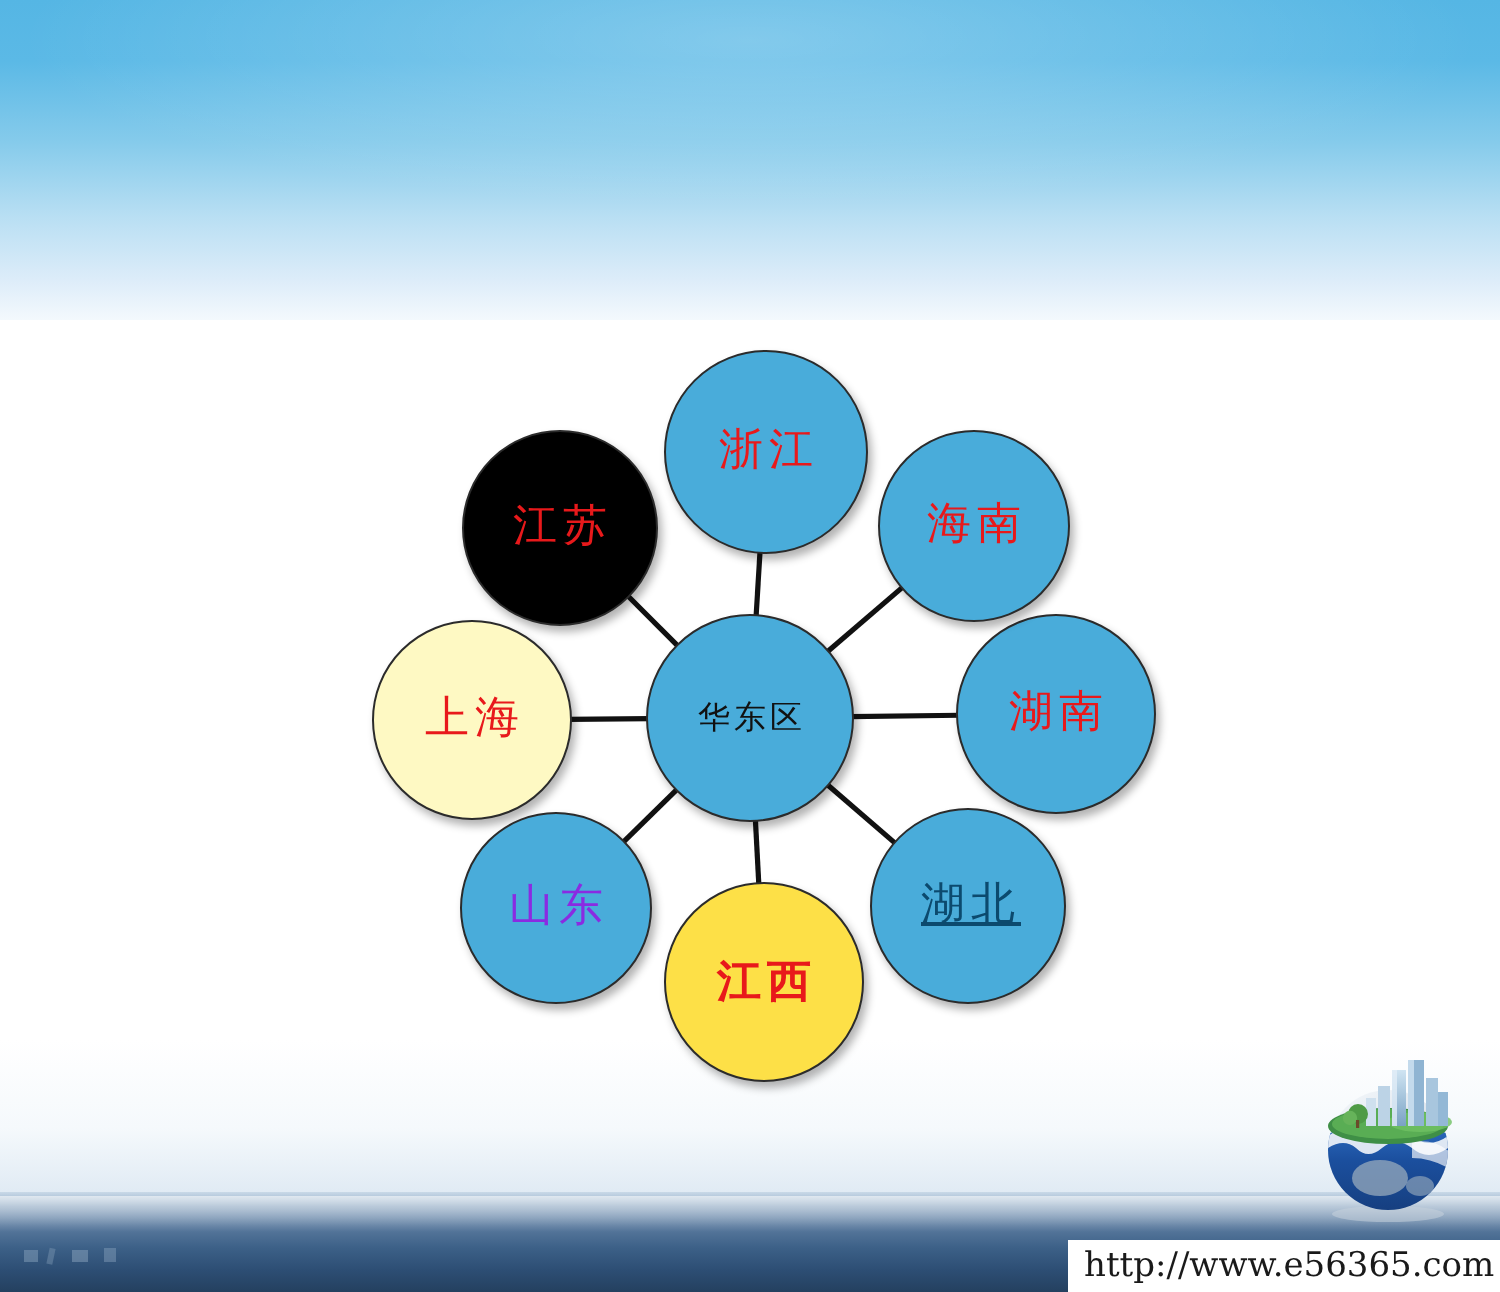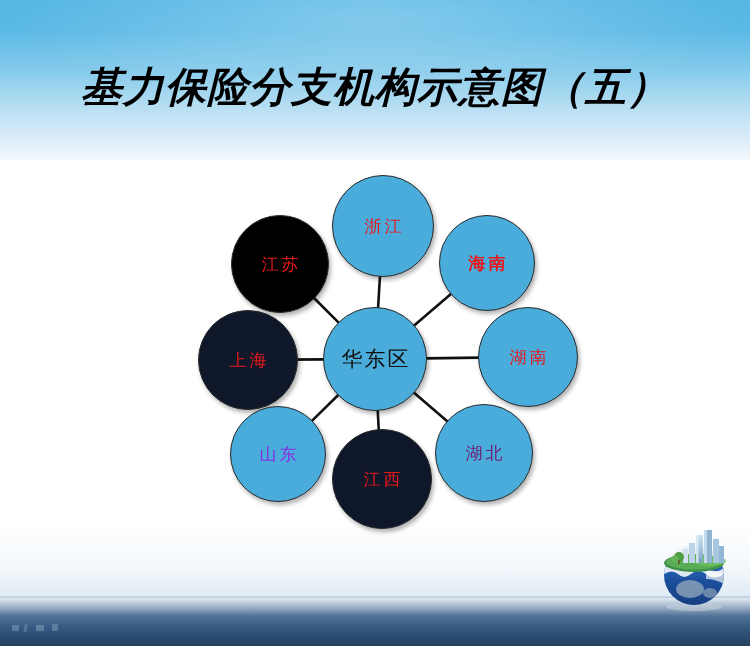--- a/index.html
+++ b/index.html
@@ -122,28 +122,28 @@
     background: #49ACDA;
     border: 1.4px solid #2b2b2b;
     box-sizing: border-box;
     display: flex;
     align-items: center;
     justify-content: center;
     box-shadow: 2px 3px 4px rgba(0,0,0,0.30);
   }
   .node-label {
     font-family: "DejaVu Serif", "Liberation Serif", serif;
-    font-size: 17px;
+    font-size: 22px;
     line-height: 1;
     white-space: nowrap;
     letter-spacing: 3px;
     text-indent: 3px;
   }
   .node-center .node-label {
-    font-size: 21px;
+    font-size: 16px;
     letter-spacing: 2px;
     text-indent: 2px;
   }
 
   
   .globe {
     position: absolute;
     left: 648px;
     top: 527px;
     width: 92px;
@@ -179,21 +179,20 @@
   <div class="ocean"></div>
   <div class="ocean-shine"></div>
 
   <svg class="ocean-specks" viewBox="0 0 70 12">
     <rect x="2" y="3" width="7" height="6" fill="#8fa9c2"></rect>
     <rect x="14" y="2" width="3" height="8" fill="#7d98b3" transform="rotate(12 15 6)"></rect>
     <rect x="26" y="3" width="8" height="6" fill="#93acc4"></rect>
     <rect x="42" y="2" width="6" height="7" fill="#88a2bd"></rect>
   </svg>
 
-  <div class="title">基力保险分支机构示意图（五）</div>
 
   <svg id="diagram" viewBox="0 0 750 646">
     <g id="edge-layer">
         <line x1="378.00209281289773" y1="309.090206985575" x2="380.0579490433602" y2="274.91159715413653" stroke="#111111" stroke-width="2.6" stroke-linecap="butt"></line>
         <line x1="339.6446609406726" y1="323.6446609406726" x2="313.2340187157677" y2="297.2340187157677" stroke="#111111" stroke-width="2.6" stroke-linecap="butt"></line>
         <line x1="325.00129387866025" y1="359.35970292173624" x2="283.99875787648614" y2="359.6546851951332" stroke="#111111" stroke-width="2.6" stroke-linecap="butt"></line>
         <line x1="339.27831413172714" y1="393.98515626274144" x2="310.863950998811" y2="421.8136562382779" stroke="#111111" stroke-width="2.6" stroke-linecap="butt"></line>
         <line x1="377.64779468399746" y1="408.92984261252377" x2="379.45811710336244" y2="443.0673510919772" stroke="#111111" stroke-width="2.6" stroke-linecap="butt"></line>
         <line x1="412.86457348985164" y1="391.65385236739496" x2="448.40730091953947" y2="422.3053787746487" stroke="#111111" stroke-width="2.6" stroke-linecap="butt"></line>
         <line x1="424.9957286861361" y1="358.3464610629263" x2="480.0041004613094" y2="357.6273973795907" stroke="#111111" stroke-width="2.6" stroke-linecap="butt"></line>
@@ -204,37 +203,37 @@
   <div id="node-layer">
       <div class="node node-center" style="left: 323px; top: 307px; width: 104px; height: 104px; background: rgb(73, 172, 218); border-color: rgb(43, 43, 43);">
         <span class="node-label" style="color: rgb(17, 17, 17);">华东区</span>
       </div>
       <div class="node" style="left: 332px; top: 175px; width: 102px; height: 102px; background: rgb(73, 172, 218); border-color: rgb(43, 43, 43);">
         <span class="node-label" style="color: rgb(232, 25, 27);">浙江</span>
       </div>
       <div class="node" style="left: 231px; top: 215px; width: 98px; height: 98px; background: #000000; border-color: rgb(43, 43, 43);">
         <span class="node-label" style="color: rgb(232, 25, 27);">江苏</span>
       </div>
-      <div class="node" style="left: 198px; top: 310px; width: 100px; height: 100px; background: #0f172a; border-color: rgb(43, 43, 43);">
+      <div class="node" style="left: 186px; top: 310px; width: 100px; height: 100px; background: #fef9c3; border-color: rgb(43, 43, 43);">
         <span class="node-label" style="color: rgb(232, 25, 27);">上海</span>
       </div>
       <div class="node" style="left: 230px; top: 406px; width: 96px; height: 96px; background: rgb(73, 172, 218); border-color: rgb(43, 43, 43);">
         <span class="node-label" style="color: rgb(138, 43, 226);">山东</span>
       </div>
-      <div class="node" style="left: 332px; top: 429px; width: 100px; height: 100px; background: #0f172a; border-color: rgb(43, 43, 43);">
+      <div class="node" style="left: 332px; top: 441px; width: 100px; height: 100px; background: #fde047; border-color: rgb(43, 43, 43); font-weight: bold;">
         <span class="node-label" style="color: rgb(232, 25, 27);">江西</span>
       </div>
       <div class="node" style="left: 435px; top: 404px; width: 98px; height: 98px; background: rgb(73, 172, 218); border-color: rgb(43, 43, 43);">
-        <span class="node-label" style="color: #701a75;">湖北</span>
+        <span class="node-label" style="color: #0c4a6e; text-decoration: underline;">湖北</span>
       </div>
       <div class="node" style="left: 478px; top: 307px; width: 100px; height: 100px; background: rgb(73, 172, 218); border-color: rgb(43, 43, 43);">
         <span class="node-label" style="color: rgb(232, 25, 27); text-align: right;">湖南</span>
       </div>
       <div class="node" style="left: 439px; top: 215px; width: 96px; height: 96px; background: rgb(73, 172, 218); border-color: rgb(43, 43, 43);">
-        <span class="node-label" style="color: rgb(232, 25, 27); font-weight: bold;">海南</span>
+        <span class="node-label" style="color: rgb(232, 25, 27);">海南</span>
       </div>
     </div>
 
   <svg class="globe" viewBox="0 0 92 86">
     <defs>
       <linearGradient id="gWater" x1="0" y1="0" x2="0" y2="1">
         <stop offset="0%" stop-color="#2f6fc4"></stop>
         <stop offset="45%" stop-color="#1b4f9e"></stop>
         <stop offset="100%" stop-color="#163f80"></stop>
       </linearGradient>
@@ -275,14 +274,17 @@
       <rect x="35" y="22" width="5" height="14" fill="#cfe0ee"></rect>
       <rect x="56" y="3" width="3" height="33" fill="#cfe3f2" opacity="0.8"></rect>
       <rect x="48" y="8" width="2.5" height="28" fill="#e2eef8" opacity="0.8"></rect>
     </g>
 
     <circle cx="31" cy="30" r="5" fill="#4e9b46"></circle>
     <circle cx="27" cy="32" r="3.6" fill="#66b35a"></circle>
     <rect x="30" y="33" width="1.6" height="4" fill="#6b4a2a"></rect>
   </svg>
 
+  <div class="url-box">
+    <span class="url-text">http://www.e56365.com</span>
+  </div>
 
 </div>
 
 </body></html>

